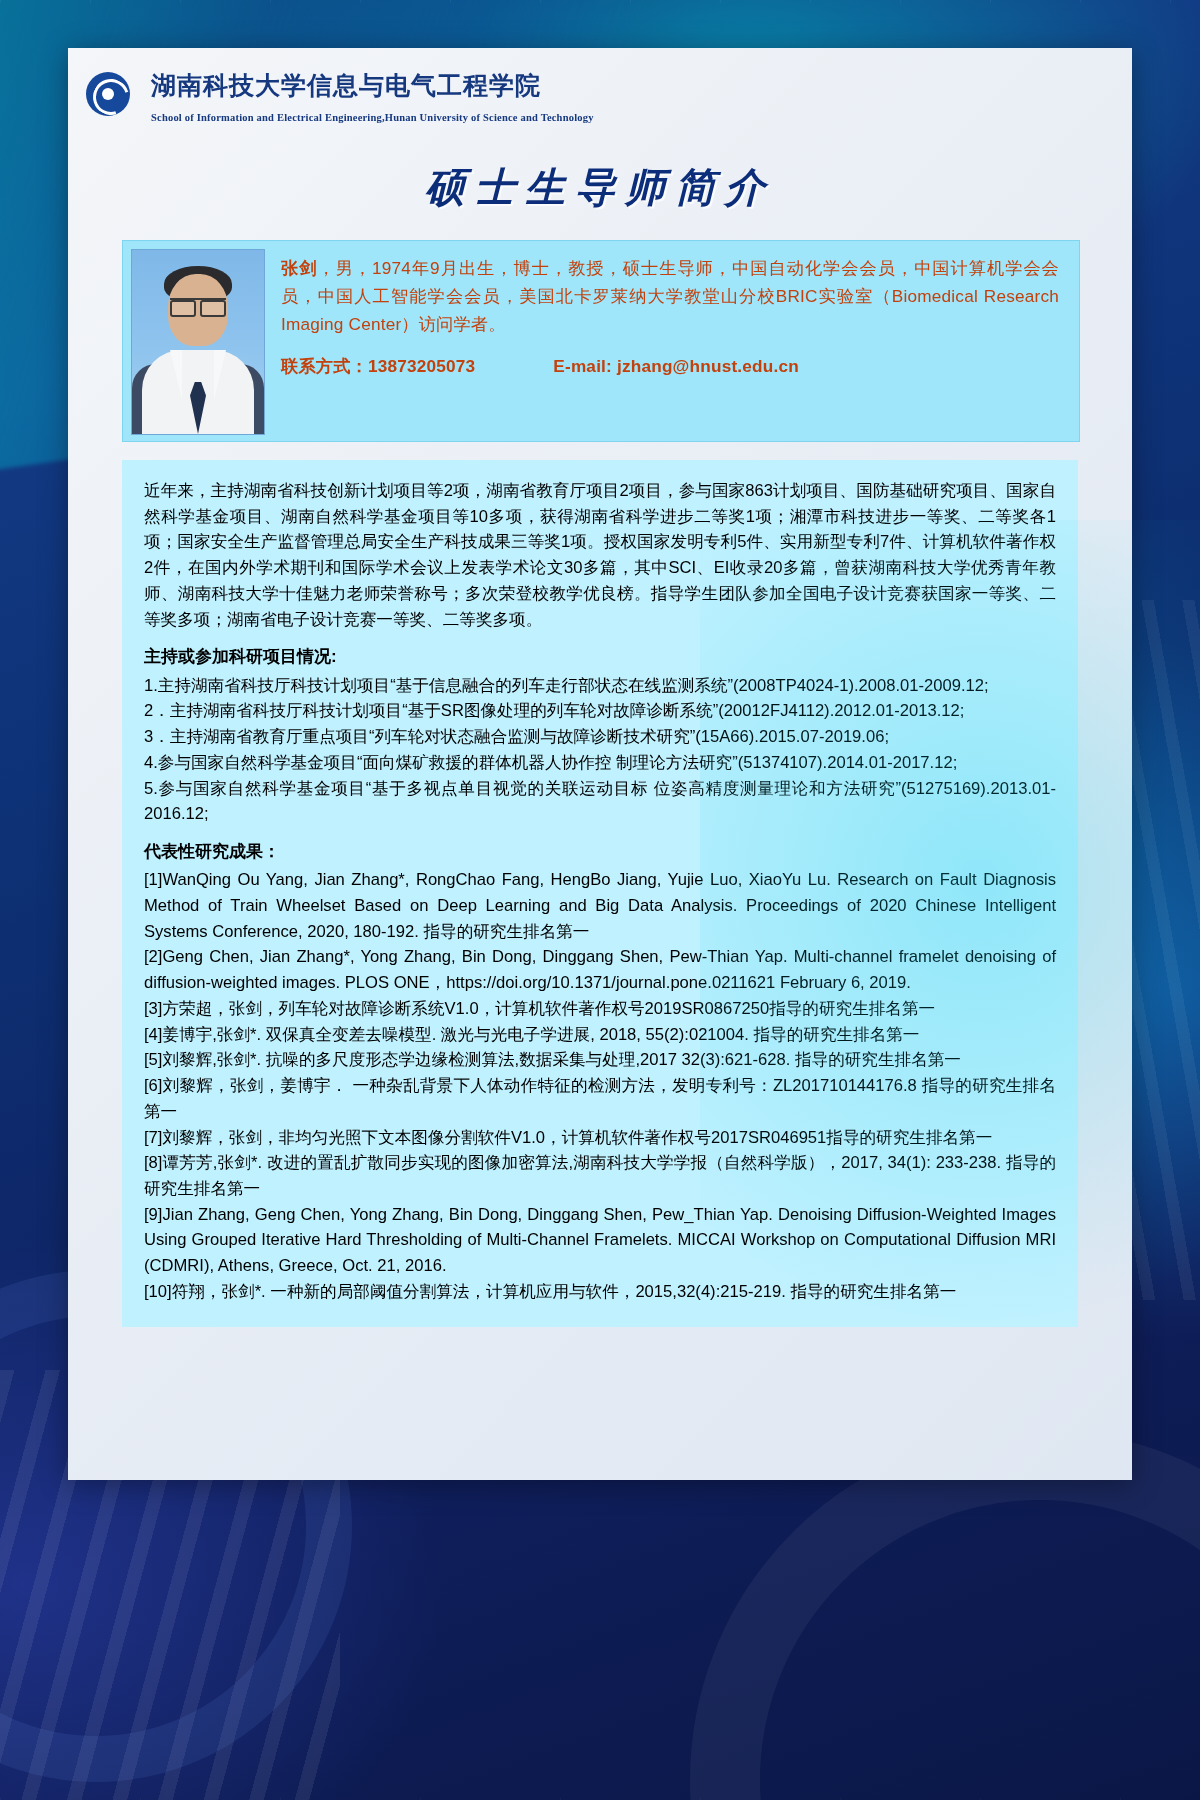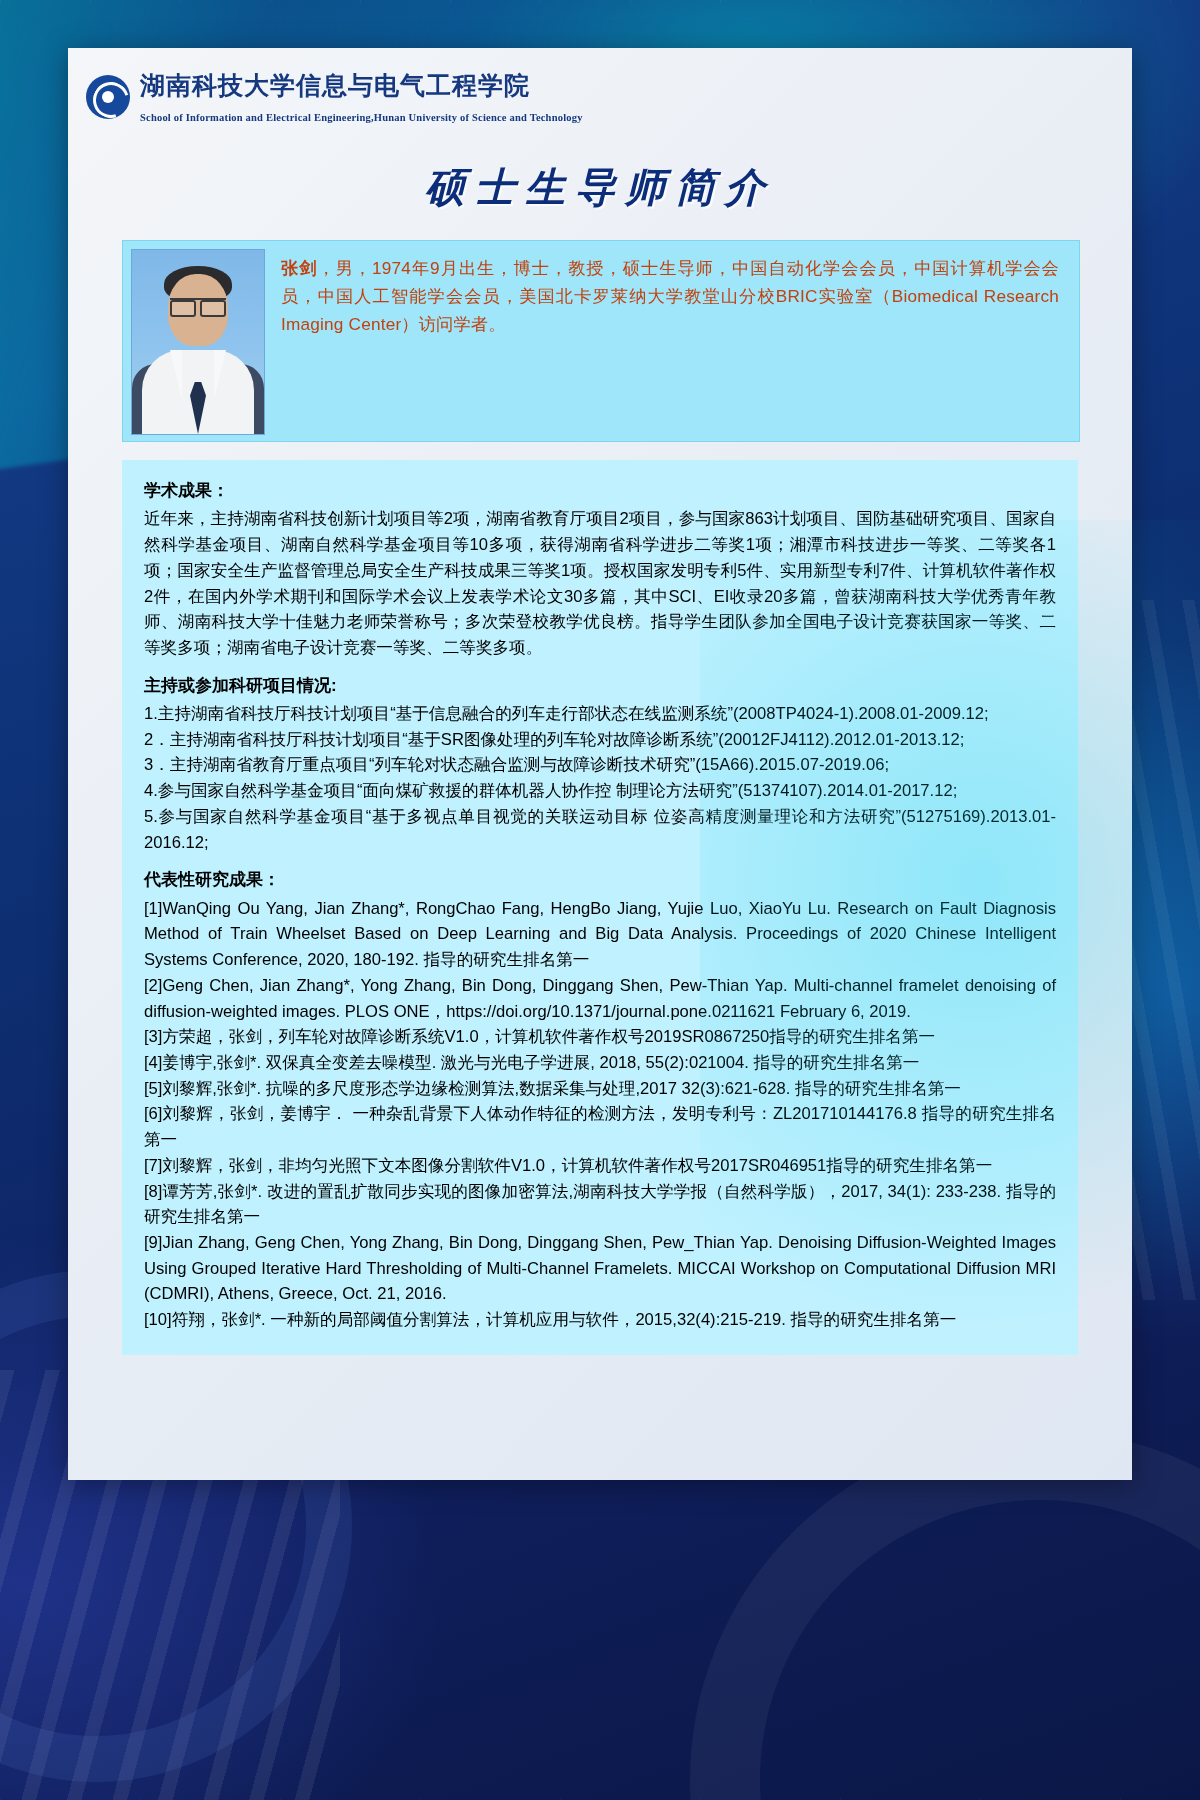--- a/index.html
+++ b/index.html
@@ -89,22 +89,22 @@
     background: linear-gradient(135deg, #f4f6f9 0%, #e9eef5 45%, #dfe7f2 100%);
     box-shadow: 0 4px 26px rgba(0,0,0,0.35);
   }
 
   
   .logo-row {
     position: absolute;
     left: 18px;
     top: 24px;
     display: flex;
-    align-items: center;
-    gap: 10px;
+    align-items: flex-start;
+    gap: 21px;
   }
   .logo-mark {
     width: 44px; height: 44px;
     border-radius: 50%;
     background: #16499b;
     position: relative;
     flex: none;
   }
   .logo-mark:before {
     content: "";
@@ -330,27 +330,30 @@
         <div class="body"></div>
         <div class="collar-l"></div>
         <div class="collar-r"></div>
         <div class="tie"></div>
         <div class="hair"></div>
         <div class="head"></div>
         <div class="glasses"></div>
       </div>
       <div class="profile-text">
         <p><span class="b">张剑</span><span>，男，1974年9月出生，博士，教授，硕士生导师，中国自动化学会会员，中国计算机学会会员，中国人工智能学会会员，美国北卡罗莱纳大学教堂山分校BRIC实验室（Biomedical Research Imaging Center）访问学者。</span></p>
+        <div class="contact-row">
+          <div><span>联系方式：</span><span>13873205073</span></div>
+          <div><span>E-mail:</span> <span>jzhang@hnust.edu.cn</span></div>
+        </div>
       </div>
     </div>
 
     <div class="content">
 
       <div class="section">
-        <h3>学术成果：</h3>
         <p>近年来，主持湖南省科技创新计划项目等2项，湖南省教育厅项目2项目，参与国家863计划项目、国防基础研究项目、国家自然科学基金项目、湖南自然科学基金项目等10多项，获得湖南省科学进步二等奖1项；湘潭市科技进步一等奖、二等奖各1项；国家安全生产监督管理总局安全生产科技成果三等奖1项。授权国家发明专利5件、实用新型专利7件、计算机软件著作权2件，在国内外学术期刊和国际学术会议上发表学术论文30多篇，其中SCI、EI收录20多篇，曾获湖南科技大学优秀青年教师、湖南科技大学十佳魅力老师荣誉称号；多次荣登校教学优良榜。指导学生团队参加全国电子设计竞赛获国家一等奖、二等奖多项；湖南省电子设计竞赛一等奖、二等奖多项。</p>
       </div>
 
       <div class="section">
         <h3>主持或参加科研项目情况:</h3>
         <p>1.主持湖南省科技厅科技计划项目“基于信息融合的列车走行部状态在线监测系统”(2008TP4024-1).2008.01-2009.12;</p>
         <p>2．主持湖南省科技厅科技计划项目“基于SR图像处理的列车轮对故障诊断系统”(20012FJ4112).2012.01-2013.12;</p>
         <p>3．主持湖南省教育厅重点项目“列车轮对状态融合监测与故障诊断技术研究”(15A66).2015.07-2019.06;</p>
         <p>4.参与国家自然科学基金项目“面向煤矿救援的群体机器人协作控 制理论方法研究”(51374107).2014.01-2017.12;</p>
         <p>5.参与国家自然科学基金项目“基于多视点单目视觉的关联运动目标 位姿高精度测量理论和方法研究”(51275169).2013.01-2016.12;</p>

